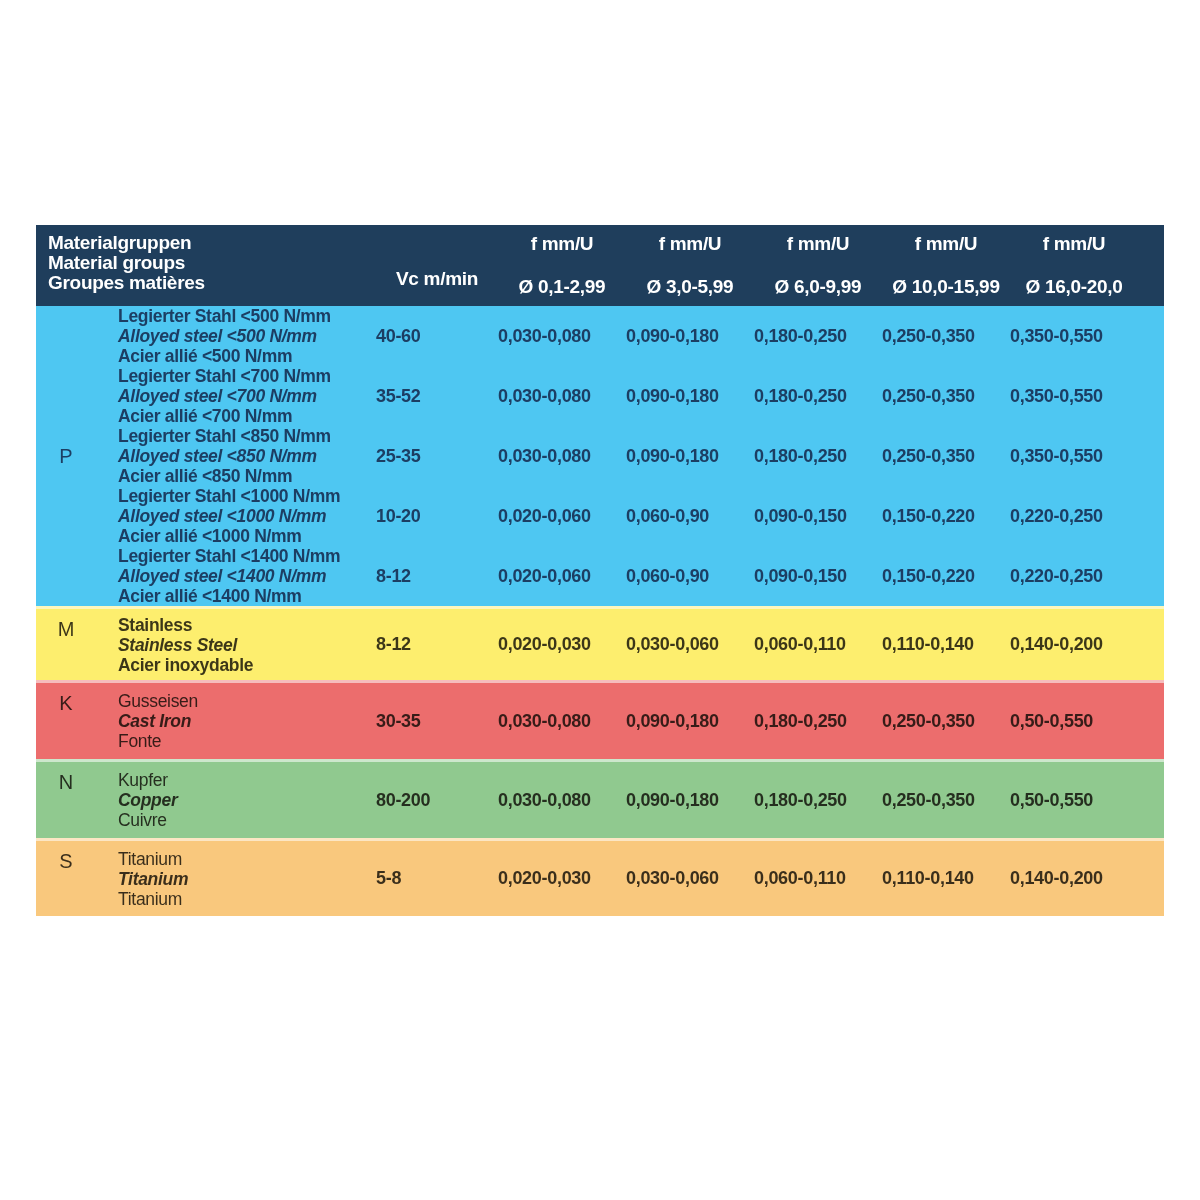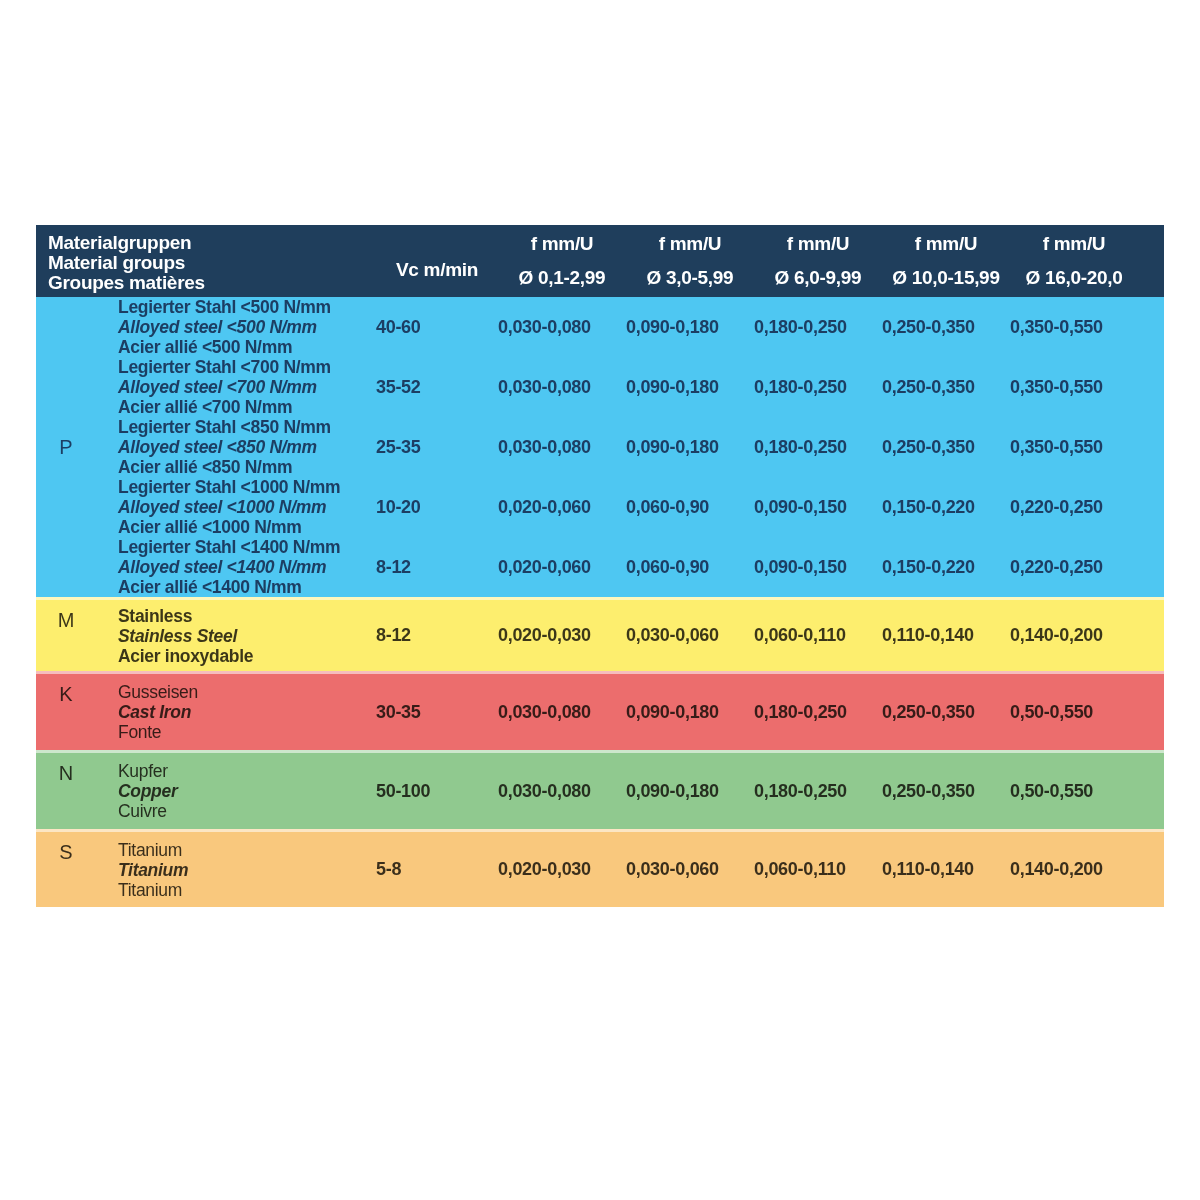--- a/index.html
+++ b/index.html
@@ -1,20 +1,20 @@
 <!DOCTYPE html>
 <html><head>
 <meta charset="utf-8">
 <style>
   html,body{margin:0;padding:0;background:#ffffff;width:1200px;height:1200px;
     font-family:"Liberation Sans","DejaVu Sans",sans-serif;}
   .sheet{position:absolute;left:36px;top:225px;width:1128px;}
 
   
-  .hdr{height:72px;background:#1f3e5c;color:#ffffff;display:grid;
+  .hdr{height:81px;background:#1f3e5c;color:#ffffff;display:grid;
     grid-template-columns:340px 122px repeat(5,128px);box-sizing:border-box;}
   .hdr-left{padding:8px 0 0 12px;}
   .hdr-left .hl{font-size:19px;font-weight:bold;line-height:20px;letter-spacing:-0.3px;}
   .hdr-left .it{}
   .hdr-vc{display:flex;align-items:flex-end;justify-content:center;
     padding-bottom:16px;font-size:19px;font-weight:bold;letter-spacing:-0.3px;}
   .hdr-f{display:flex;flex-direction:column;justify-content:space-between;
     align-items:center;padding:8px 0;font-size:19px;font-weight:bold;letter-spacing:-0.3px;}
 
   
@@ -196,21 +196,21 @@
 
   <div class="sec sec-n plain">
     <div class="letter">N</div>
     <div class="rows">
       <div class="row">
         <div class="names">
           <div class="n1">Kupfer</div>
           <div class="n2">Copper</div>
           <div class="n3">Cuivre</div>
         </div>
-        <div class="val">50-100</div>
+        <div class="val">80-200</div>
         <div class="val">0,030-0,080</div>
         <div class="val">0,090-0,180</div>
         <div class="val">0,180-0,250</div>
         <div class="val">0,250-0,350</div>
         <div class="val">0,50-0,550</div>
       </div>
     </div>
   </div>
 
   <div class="sec sec-s plain">

